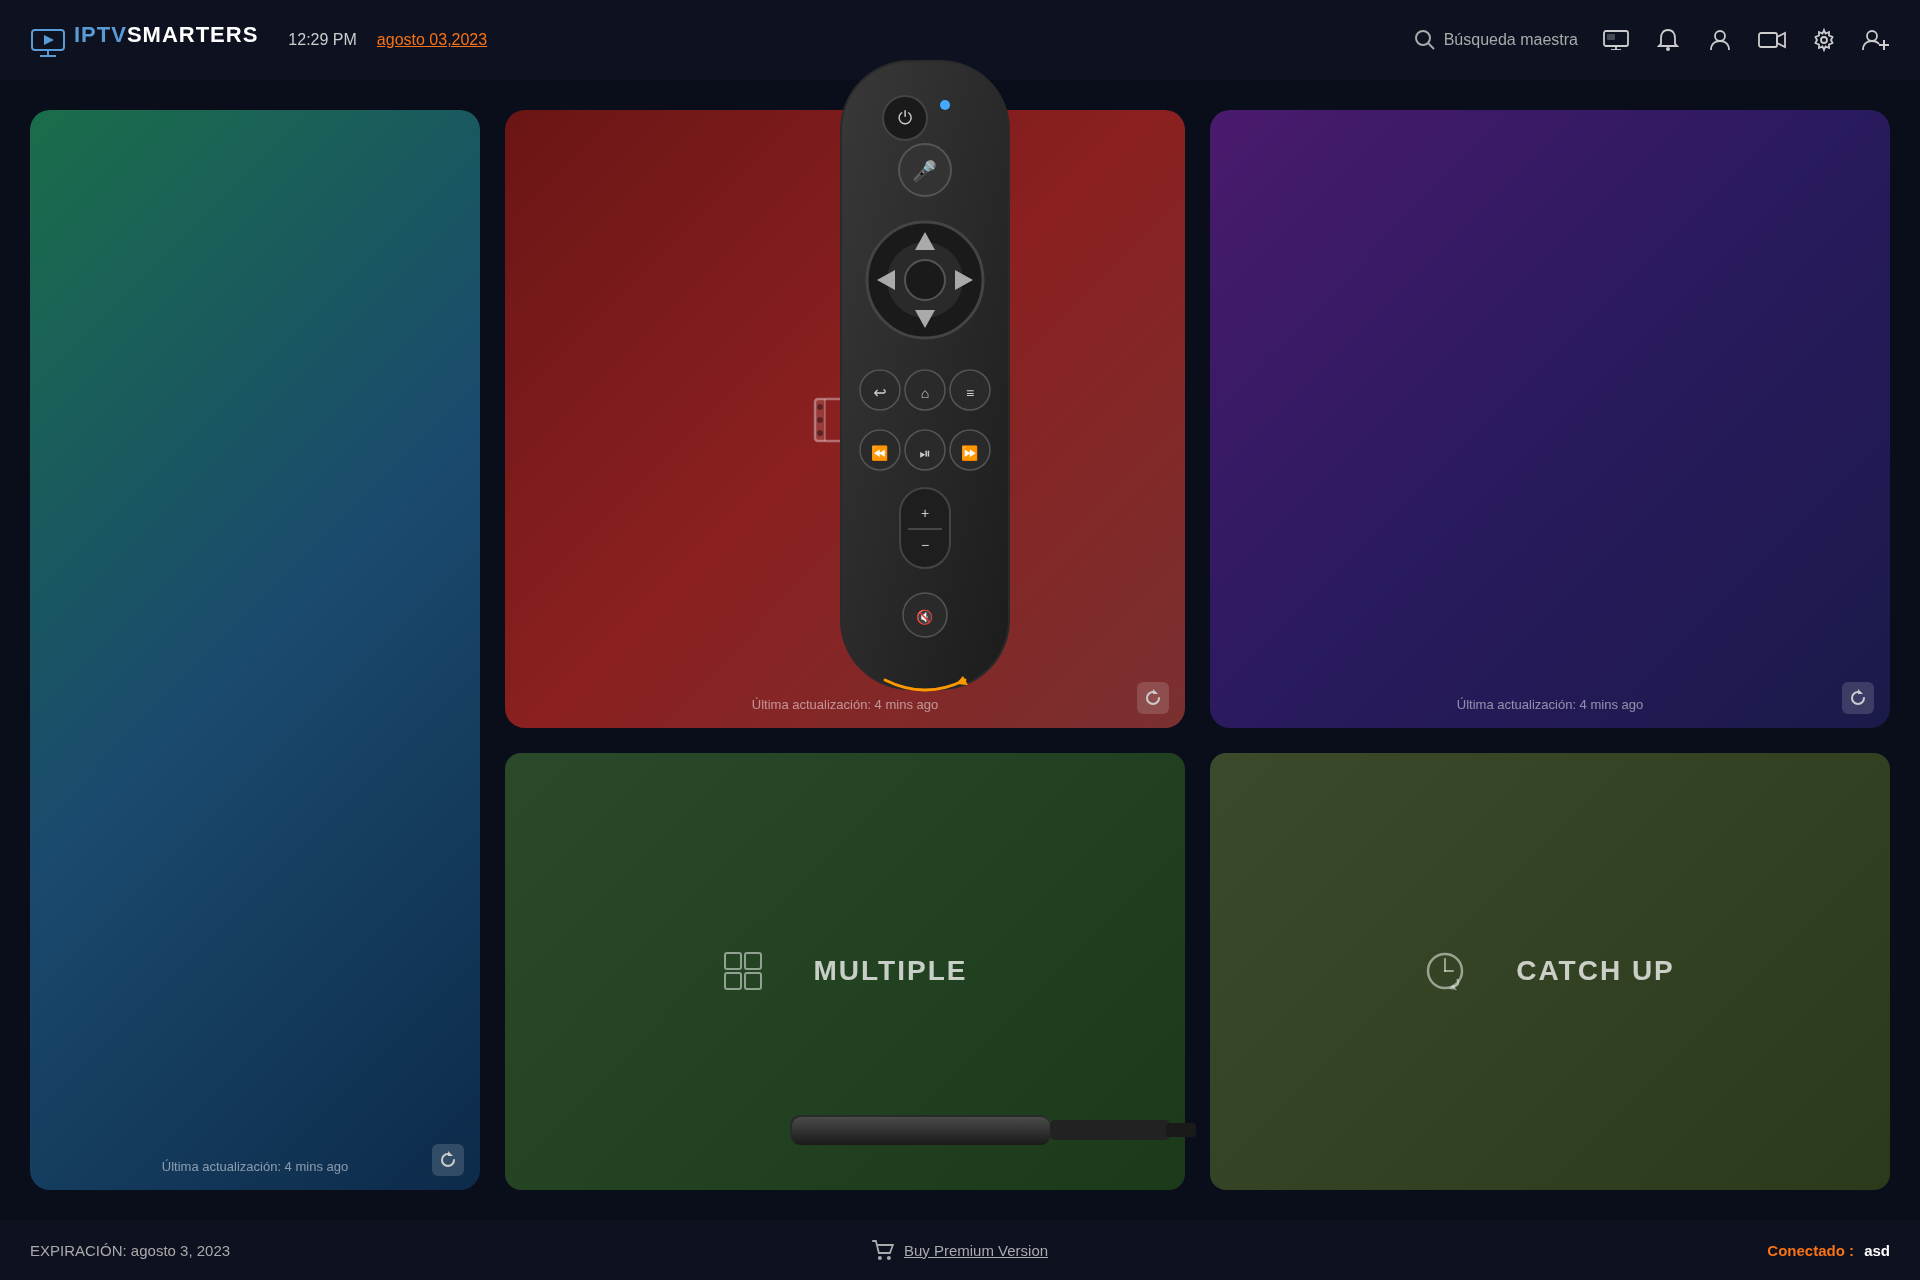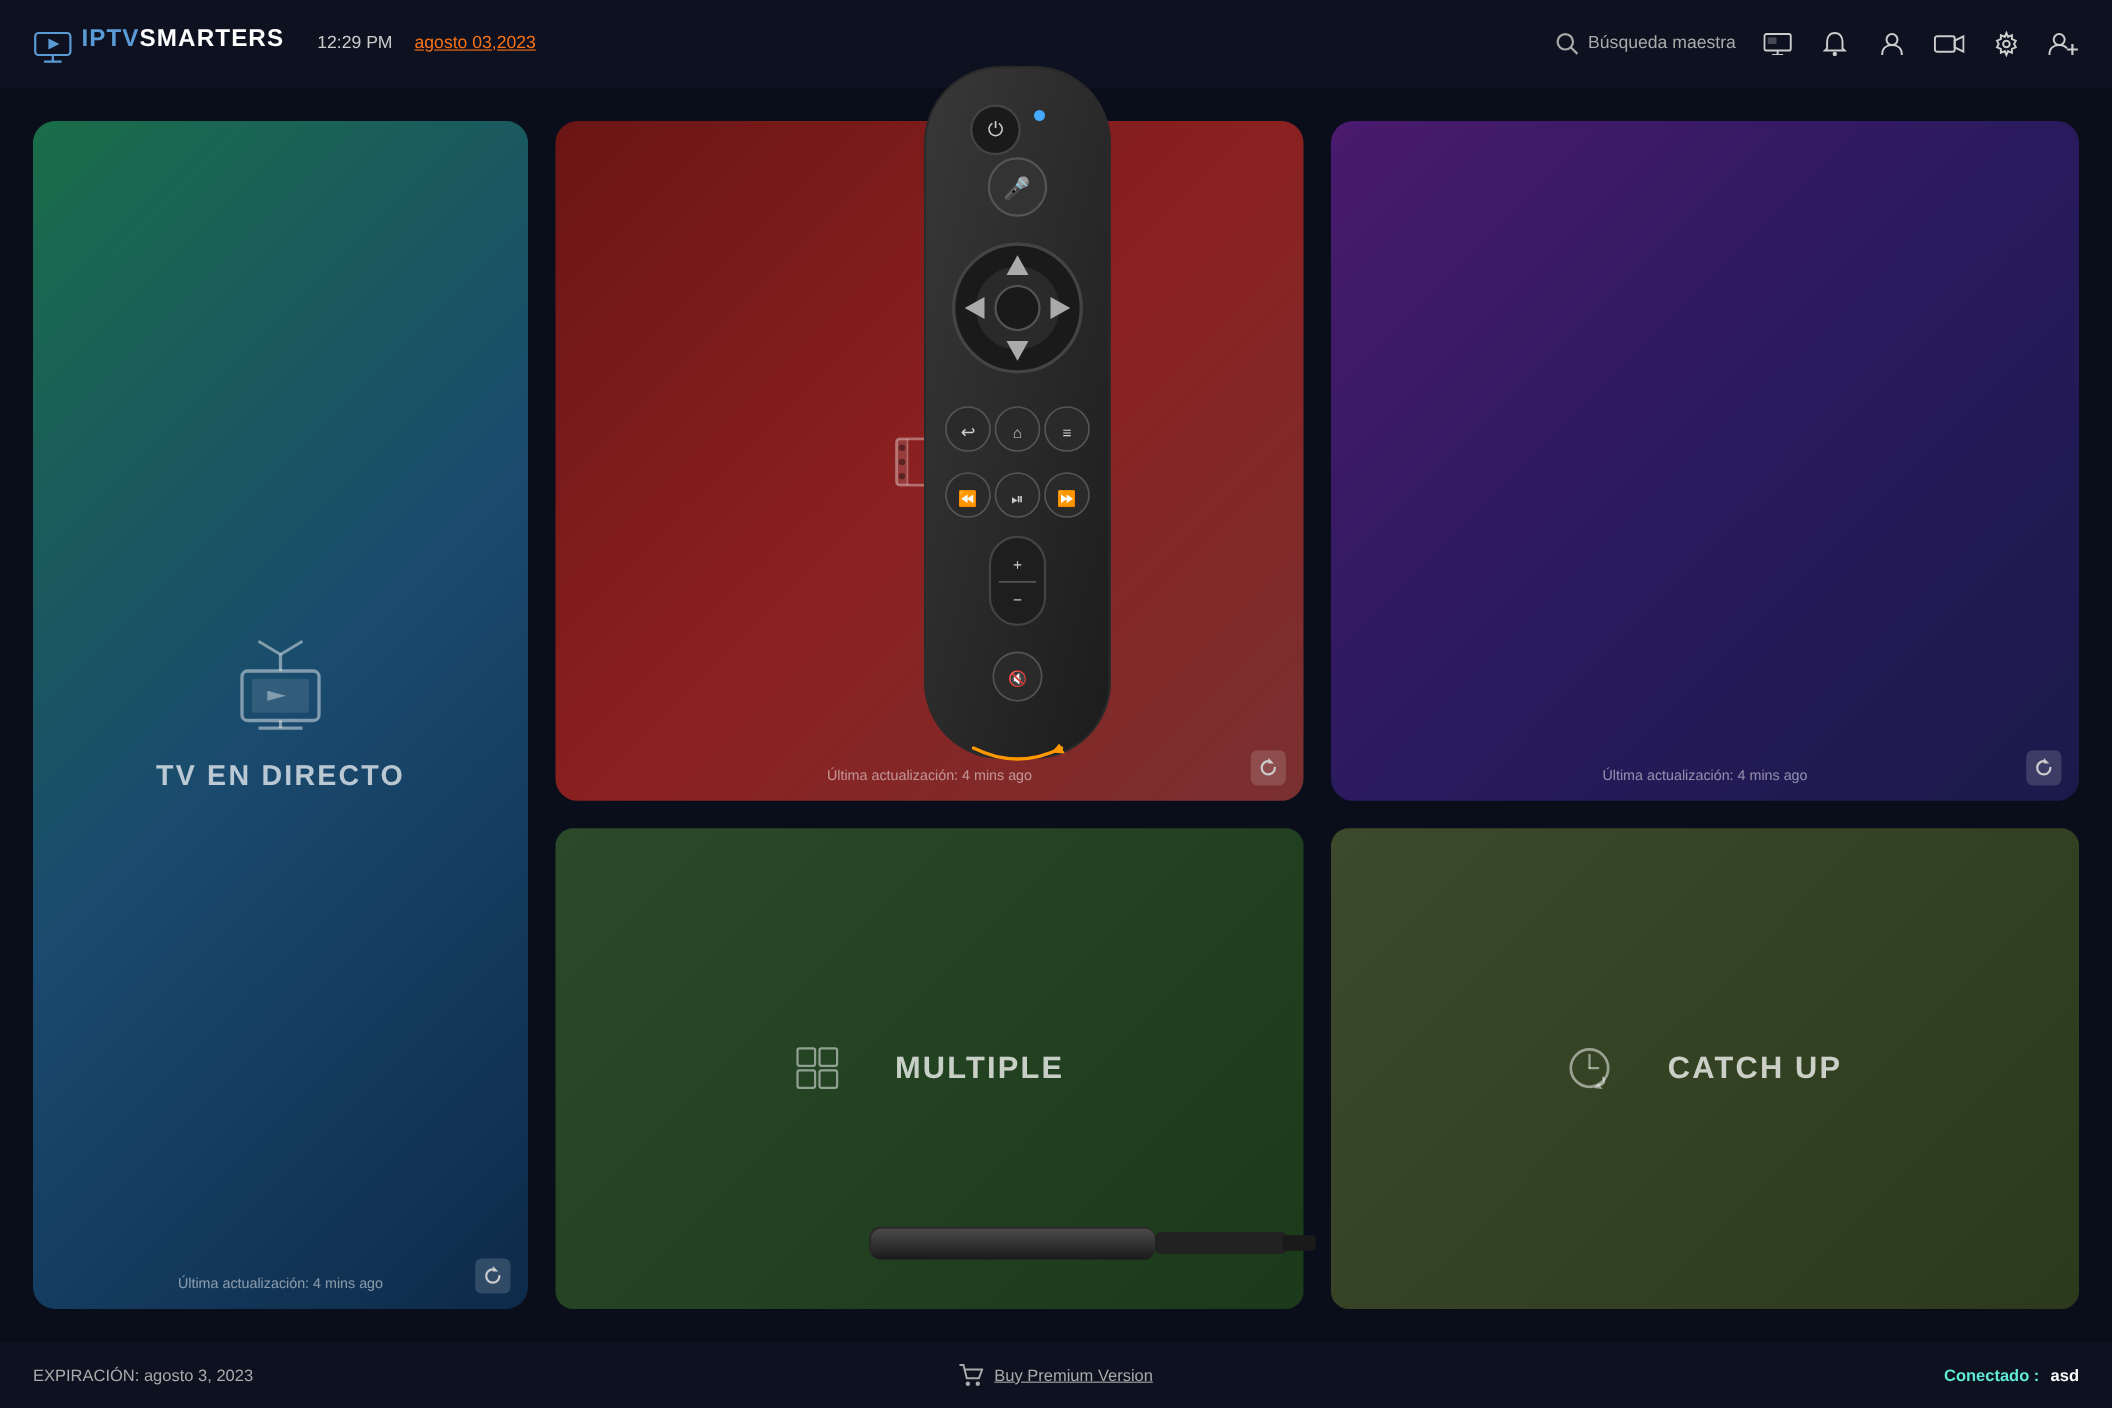--- a/index.html
+++ b/index.html
@@ -224,21 +224,21 @@
       font-size: 15px;
       color: #aaa;
       cursor: pointer;
       text-decoration: underline;
     }
     .footer-right {
       margin-left: auto;
       font-size: 15px;
       color: #aaa;
     }
-    .footer-right span { color: #5eead4; font-weight: bold; }
+    .footer-right span { color: #f97316; font-weight: bold; }
 
     
     .remote-overlay {
       position: absolute;
       top: -30px;
       left: 50%;
       transform: translateX(-50%);
       z-index: 100;
       width: 280px;
     }
@@ -367,35 +367,20 @@
       <text x="105" y="572" text-anchor="middle" fill="#ccc" font-size="14">🔇</text>
 
       <path d="M65 630 Q105 650 145 630" fill="none" stroke="#f90" stroke-width="3" stroke-linecap="round"></path>
       <polygon points="143,626 148,635 136,634" fill="#f90"></polygon>
     </svg>
   </div>
 
   <div class="cards-container">
 
     <div class="card-tv">
-      <div class="card-icon">
-        <svg width="100" height="90" viewBox="0 0 100 90">
-          <rect x="15" y="30" width="70" height="45" rx="5" fill="none" stroke="rgba(255,255,255,0.45)" stroke-width="3"></rect>
-          <line x1="50" y1="30" x2="50" y2="15" stroke="rgba(255,255,255,0.45)" stroke-width="3"></line>
-          <line x1="50" y1="15" x2="30" y2="3" stroke="rgba(255,255,255,0.45)" stroke-width="2.5"></line>
-          <line x1="50" y1="15" x2="70" y2="3" stroke="rgba(255,255,255,0.45)" stroke-width="2.5"></line>
-          <line x1="50" y1="75" x2="50" y2="82" stroke="rgba(255,255,255,0.45)" stroke-width="3"></line>
-          <line x1="30" y1="82" x2="70" y2="82" stroke="rgba(255,255,255,0.45)" stroke-width="3"></line>
-
-          <rect x="24" y="37" width="52" height="31" rx="3" fill="rgba(255,255,255,0.1)"></rect>
-
-          <polygon points="38,48 38,57 55,52.5" fill="rgba(255,255,255,0.4)"></polygon>
-        </svg>
-        <span class="card-label">TV EN DIRECTO</span>
-      </div>
       <div class="card-footer">
         <span>Última actualización: 4 mins ago</span>
       </div>
       <div class="refresh-btn">
         <svg width="18" height="18" viewBox="0 0 18 18">
           <path d="M15 9 A6 6 0 1 1 9 3" fill="none" stroke="#ccc" stroke-width="2" stroke-linecap="round"></path>
           <polygon points="9,0 14,5 9,5" fill="#ccc"></polygon>
         </svg>
       </div>
     </div>

